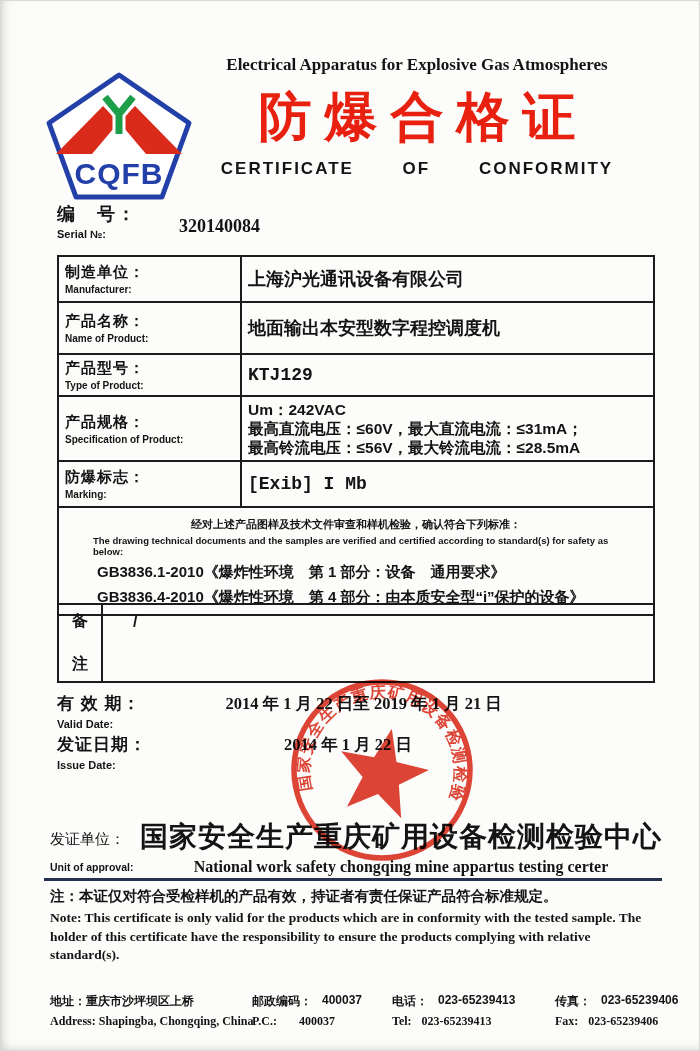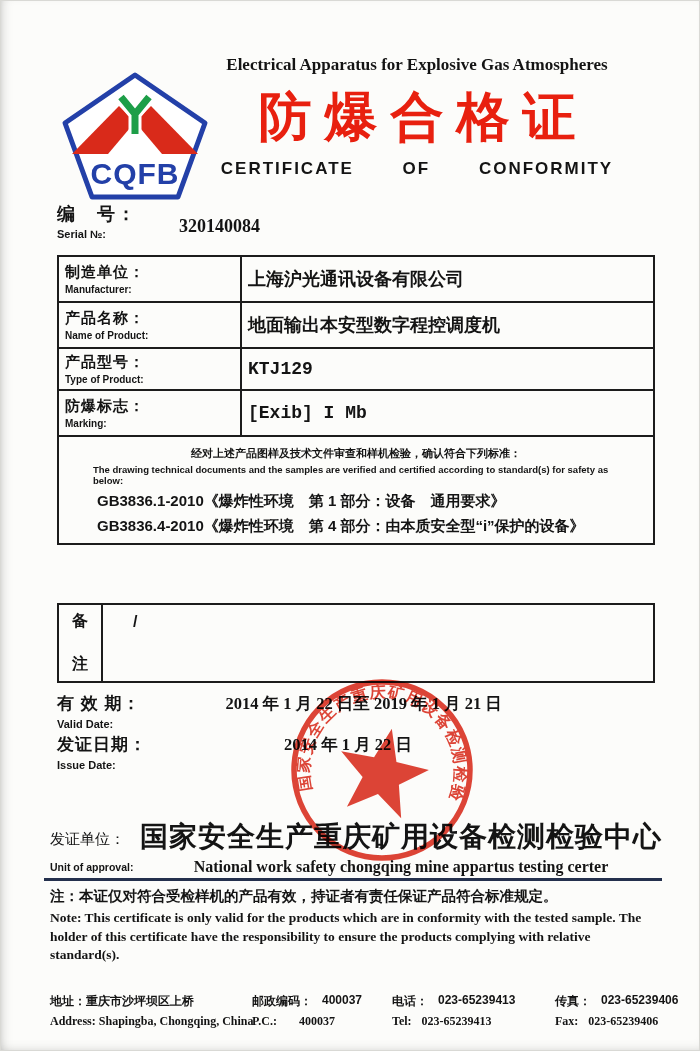--- a/index.html
+++ b/index.html
@@ -4,42 +4,42 @@
 <style>
   * { margin:0; padding:0; box-sizing:border-box; }
   body { margin:0; background:#e7e7e5; font-family:"Liberation Sans", sans-serif; }
   .page {
     position:relative; width:700px; height:1051px; margin:0 auto;
     background:#fcfcfa; color:#141414; overflow:hidden;
     box-shadow: inset 0 0 0 1px #d9d9d5, inset 8px 0 14px -10px rgba(0,0,0,.35), inset 0 -8px 14px -10px rgba(0,0,0,.2);
   }
 
   
-  .logo { position:absolute; left:60px; top:70px; width:150px; height:132px; }
+  .logo { position:absolute; left:44px; top:70px; width:150px; height:132px; }
   .head { position:absolute; left:213px; top:50px; width:408px; text-align:center; }
   .title-cn { font-size:22px; font-weight:bold; letter-spacing:33px; padding-left:33px; white-space:nowrap; }
   .title-en { font-family:"Liberation Serif", serif; font-weight:bold; font-size:17px; margin-top:5px; white-space:nowrap; }
   .cert-cn  { font-size:53px; font-weight:900; letter-spacing:13px; padding-left:13px; margin-top:7px; white-space:nowrap; }
   .cert-en  { font-size:17px; font-weight:bold; letter-spacing:2px; word-spacing:42px; margin-top:5px; white-space:nowrap; }
 
   
   .serial { position:absolute; left:57px; top:202px; display:flex; align-items:flex-start; }
   .serial-labels .cn { font-size:18px; font-weight:bold; letter-spacing:2px; }
   .serial-labels .en { font-size:11px; font-weight:bold; margin-top:2px; }
   .serial-value { font-family:"Liberation Serif", serif; font-size:18px; font-weight:bold; margin:14px 0 0 42px; }
 
   
   table.cert { position:absolute; left:57px; top:255px; width:598px; border-collapse:collapse; table-layout:fixed; }
   table.cert td { border:2px solid #1c1c1c; vertical-align:middle; padding:3px 6px; }
   td.lbl { width:183px; }
   .lbl .cn { font-size:15px; font-weight:bold; letter-spacing:1px; }
   .lbl .en { font-size:10px; font-weight:bold; margin-top:2px; }
   td.val { font-size:18px; font-weight:bold; padding-left:18px; }
   .mono { font-family:"Liberation Mono", monospace; font-size:16px; }
-  .r1 { height:46px; } .r2 { height:46px; } .r3 { height:42px; } .r4 { height:62px; } .r5 { height:46px; }
+  .r1 { height:46px; } .r2 { height:52px; } .r3 { height:42px; } .r4 { height:62px; } .r5 { height:46px; }
   .spec-line { font-size:15.5px; font-weight:bold; line-height:19px; white-space:nowrap; }
   td.standards { padding:8px 10px 14px 10px; height:108px; vertical-align:top; }
   .std-head-cn { text-align:center; font-size:11px; font-weight:bold; margin-top:2px; }
   .std-head-en { font-size:9.5px; font-weight:bold; margin:3px 12px 6px 28px; }
   .std-item { font-size:15px; font-weight:bold; margin:6px 0 0 32px; white-space:nowrap; }
 
   
   .remark { position:absolute; left:57px; top:603px; width:598px; height:80px; border:2px solid #1c1c1c; display:flex; }
   .remark-lbl { width:44px; border-right:2px solid #1c1c1c; display:flex; flex-direction:column; justify-content:space-between; align-items:center; padding:6px 0; font-size:16px; font-weight:bold; }
   .remark-val { flex:1; font-size:16px; font-weight:bold; padding:8px 0 0 30px; }
@@ -125,20 +125,31 @@
       </td>
       <td class="val">地面输出本安型数字程控调度机</td>
     </tr>
     <tr class="r3">
       <td class="lbl">
         <div class="cn">产品型号：</div>
         <div class="en">Type of Product:</div>
       </td>
       <td class="val mono">KTJ129</td>
     </tr>
+    <tr class="r4">
+      <td class="lbl">
+        <div class="cn">产品规格：</div>
+        <div class="en">Specification of Product:</div>
+      </td>
+      <td class="val">
+        <div class="spec-line">Um：242VAC</div>
+        <div class="spec-line">最高直流电压：≤60V，最大直流电流：≤31mA；</div>
+        <div class="spec-line">最高铃流电压：≤56V，最大铃流电流：≤28.5mA</div>
+      </td>
+    </tr>
     <tr class="r5">
       <td class="lbl">
         <div class="cn">防爆标志：</div>
         <div class="en">Marking:</div>
       </td>
       <td class="val mono">[Exib] I Mb</td>
     </tr>
     <tr>
       <td class="standards" colspan="2">
         <div class="std-head-cn">经对上述产品图样及技术文件审查和样机检验，确认符合下列标准：</div>

